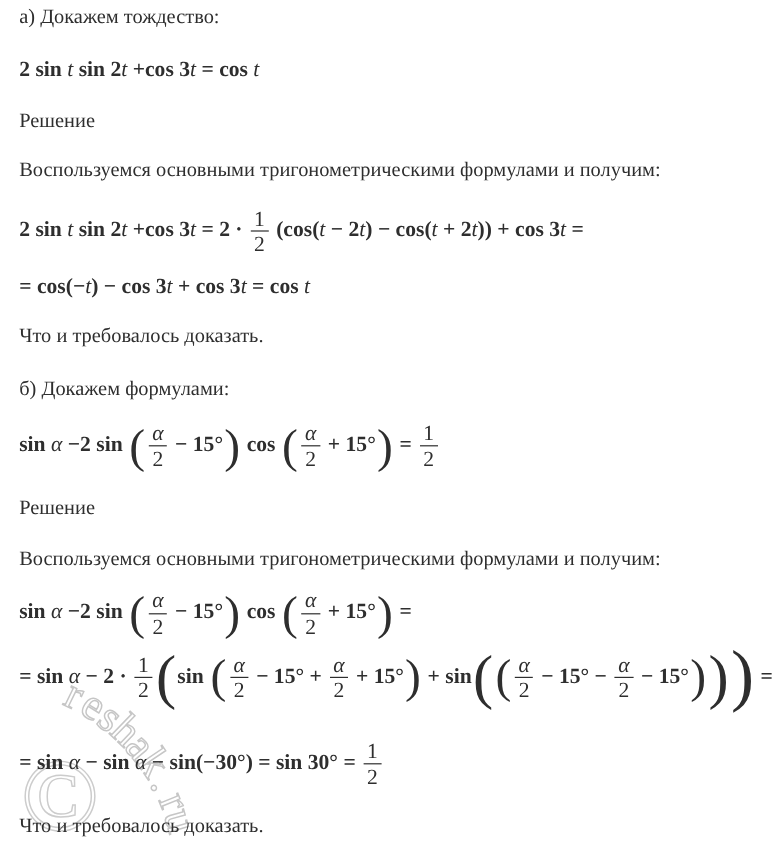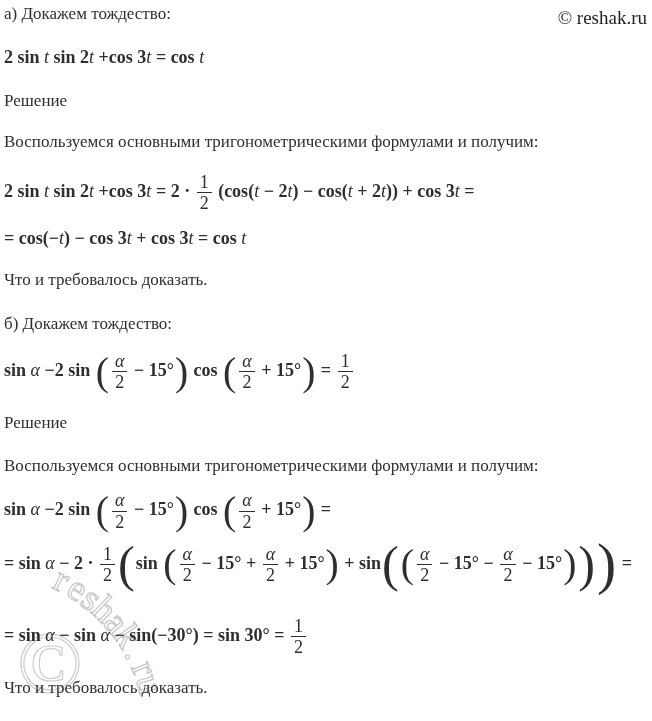--- a/index.html
+++ b/index.html
@@ -16,21 +16,21 @@
     position:absolute;font-size:37px;line-height:1;
     color:#ffffff;-webkit-text-stroke:1.2px #c6c6c6;
   }
   .wm-copy{
     position:absolute;left:50px;top:659px;transform:translate(-50%,-50%);
     font-size:86px;line-height:1;
     color:#ffffff;-webkit-text-stroke:1.2px #cccccc;
   }
 
   
-  .content{position:relative;z-index:1;padding:0 2px 0 4px;}
+  .content{position:relative;z-index:1;padding:0 2px 0 4px;margin-left:12px;}
   .text{font-size:17px;line-height:1.2;margin:0;}
   .math{font-size:18px;line-height:1.25;margin:0;white-space:nowrap;}
   .it{font-style:italic;}
   .rm{font-style:normal;font-weight:bold;}
 
   .frac{display:inline-block;vertical-align:middle;text-align:center;padding:0 2px;}
   .frac .num{display:block;line-height:1.12;padding:0 3px;border-bottom:1.2px solid currentColor;}
   .frac .den{display:block;line-height:1.12;padding:0 3px;}
 
   .paren{display:inline-block;vertical-align:middle;line-height:0;padding:0 1px;}
@@ -70,32 +70,31 @@
         <span class="wm-char" data-name="watermark-char" style="left: 105.397px; top: 605.432px; transform: translate(-50%, -50%) rotate(44deg); -webkit-text-stroke: 1.2px rgb(198, 198, 198);">h</span>
         <span class="wm-char" data-name="watermark-char" style="left: 117.462px; top: 618.369px; transform: translate(-50%, -50%) rotate(50deg); -webkit-text-stroke: 1.2px rgb(198, 198, 198);">a</span>
         <span class="wm-char" data-name="watermark-char" style="left: 128.107px; top: 632.496px; transform: translate(-50%, -50%) rotate(56deg); -webkit-text-stroke: 1.2px rgb(198, 198, 198);">k</span>
         <span class="wm-char" data-name="watermark-char" style="left: 137.218px; top: 647.659px; transform: translate(-50%, -50%) rotate(62deg); -webkit-text-stroke: 1.2px rgb(198, 198, 198);">.</span>
         <span class="wm-char" data-name="watermark-char" style="left: 144.694px; top: 663.691px; transform: translate(-50%, -50%) rotate(68deg); -webkit-text-stroke: 1.2px rgb(198, 198, 198);">r</span>
         <span class="wm-char" data-name="watermark-char" style="left: 150.453px; top: 680.417px; transform: translate(-50%, -50%) rotate(74deg); -webkit-text-stroke: 1.2px rgb(198, 198, 198);">u</span>
       </div>
     <span class="wm-copy" data-name="copyright-watermark-icon">©</span>
   </div>
 
-  <div class="logo" data-name="site-logo">© reshak.ru</div>
 
   <main class="content" data-name="solution-content">
     <p class="text" data-name="part-a-heading">а) Докажем тождество:</p>
     <div class="math" data-name="formula-a-statement"><span class="rm" data-name="math-text">2 sin </span><span class="it" data-name="math-var">t</span><span class="rm" data-name="math-text"> sin 2</span><span class="it" data-name="math-var">t</span><span class="rm" data-name="math-text"> +cos 3</span><span class="it" data-name="math-var">t</span><span class="rm" data-name="math-text"> = cos </span><span class="it" data-name="math-var">t</span></div>
     <p class="text" data-name="solution-a-label">Решение</p>
     <p class="text" data-name="method-a-text">Воспользуемся основными тригонометрическими формулами и получим:</p>
     <div class="math" data-name="formula-a-step1"><span class="rm" data-name="math-text">2 sin </span><span class="it" data-name="math-var">t</span><span class="rm" data-name="math-text"> sin 2</span><span class="it" data-name="math-var">t</span><span class="rm" data-name="math-text"> +cos 3</span><span class="it" data-name="math-var">t</span><span class="rm" data-name="math-text"> = 2 · </span><span class="frac" data-name="fraction"><span class="num" data-name="fraction-numerator">1</span><span class="den" data-name="fraction-denominator">2</span></span><span class="rm" data-name="math-text"> (cos(</span><span class="it" data-name="math-var">t</span><span class="rm" data-name="math-text"> − 2</span><span class="it" data-name="math-var">t</span><span class="rm" data-name="math-text">) − cos(</span><span class="it" data-name="math-var">t</span><span class="rm" data-name="math-text"> + 2</span><span class="it" data-name="math-var">t</span><span class="rm" data-name="math-text">)) + cos 3</span><span class="it" data-name="math-var">t</span><span class="rm" data-name="math-text"> =</span></div>
     <div class="math" data-name="formula-a-step2"><span class="rm" data-name="math-text">= cos(−</span><span class="it" data-name="math-var">t</span><span class="rm" data-name="math-text">) − cos 3</span><span class="it" data-name="math-var">t</span><span class="rm" data-name="math-text"> + cos 3</span><span class="it" data-name="math-var">t</span><span class="rm" data-name="math-text"> = cos </span><span class="it" data-name="math-var">t</span></div>
     <p class="text" data-name="qed-a-text">Что и требовалось доказать.</p>
 
-    <p class="text" data-name="part-b-heading">б) Докажем тождество:</p>
+    <p class="text" data-name="part-b-heading">б) Докажем формулами:</p>
     <div class="math" data-name="formula-b-statement"><span class="rm" data-name="math-text">sin </span><span class="it" data-name="math-var">α</span><span class="rm" data-name="math-text"> −2 sin </span><span class="paren" data-name="big-paren" style="font-size: 2.2em;">(</span><span class="frac" data-name="fraction"><span class="num it" data-name="fraction-numerator">α</span><span class="den" data-name="fraction-denominator">2</span></span><span class="rm" data-name="math-text"> − 15°</span><span class="paren" data-name="big-paren" style="font-size: 2.2em;">)</span><span class="rm" data-name="math-text"> cos </span><span class="paren" data-name="big-paren" style="font-size: 2.2em;">(</span><span class="frac" data-name="fraction"><span class="num it" data-name="fraction-numerator">α</span><span class="den" data-name="fraction-denominator">2</span></span><span class="rm" data-name="math-text"> + 15°</span><span class="paren" data-name="big-paren" style="font-size: 2.2em;">)</span><span class="rm" data-name="math-text"> = </span><span class="frac" data-name="fraction"><span class="num" data-name="fraction-numerator">1</span><span class="den" data-name="fraction-denominator">2</span></span></div>
     <p class="text" data-name="solution-b-label">Решение</p>
     <p class="text" data-name="method-b-text">Воспользуемся основными тригонометрическими формулами и получим:</p>
     <div class="math" data-name="formula-b-step1"><span class="rm" data-name="math-text">sin </span><span class="it" data-name="math-var">α</span><span class="rm" data-name="math-text"> −2 sin </span><span class="paren" data-name="big-paren" style="font-size: 2.2em;">(</span><span class="frac" data-name="fraction"><span class="num it" data-name="fraction-numerator">α</span><span class="den" data-name="fraction-denominator">2</span></span><span class="rm" data-name="math-text"> − 15°</span><span class="paren" data-name="big-paren" style="font-size: 2.2em;">)</span><span class="rm" data-name="math-text"> cos </span><span class="paren" data-name="big-paren" style="font-size: 2.2em;">(</span><span class="frac" data-name="fraction"><span class="num it" data-name="fraction-numerator">α</span><span class="den" data-name="fraction-denominator">2</span></span><span class="rm" data-name="math-text"> + 15°</span><span class="paren" data-name="big-paren" style="font-size: 2.2em;">)</span><span class="rm" data-name="math-text"> =</span></div>
     <div class="math" data-name="formula-b-step2"><span class="rm" data-name="math-text">= sin </span><span class="it" data-name="math-var">α</span><span class="rm" data-name="math-text"> − 2 · </span><span class="frac" data-name="fraction"><span class="num" data-name="fraction-numerator">1</span><span class="den" data-name="fraction-denominator">2</span></span><span class="paren" data-name="big-paren" style="font-size: 2.8em;">(</span><span class="rm" data-name="math-text">sin </span><span class="paren" data-name="big-paren" style="font-size: 2.2em;">(</span><span class="frac" data-name="fraction"><span class="num it" data-name="fraction-numerator">α</span><span class="den" data-name="fraction-denominator">2</span></span><span class="rm" data-name="math-text"> − 15° + </span><span class="frac" data-name="fraction"><span class="num it" data-name="fraction-numerator">α</span><span class="den" data-name="fraction-denominator">2</span></span><span class="rm" data-name="math-text"> + 15°</span><span class="paren" data-name="big-paren" style="font-size: 2.2em;">)</span><span class="rm" data-name="math-text"> + sin</span><span class="paren" data-name="big-paren" style="font-size: 2.8em;">(</span><span class="paren" data-name="big-paren" style="font-size: 2.2em;">(</span><span class="frac" data-name="fraction"><span class="num it" data-name="fraction-numerator">α</span><span class="den" data-name="fraction-denominator">2</span></span><span class="rm" data-name="math-text"> − 15° − </span><span class="frac" data-name="fraction"><span class="num it" data-name="fraction-numerator">α</span><span class="den" data-name="fraction-denominator">2</span></span><span class="rm" data-name="math-text"> − 15°</span><span class="paren" data-name="big-paren" style="font-size: 2.2em;">)</span><span class="paren" data-name="big-paren" style="font-size: 2.8em;">)</span><span class="paren" data-name="big-paren" style="font-size: 3.2em;">)</span><span class="rm" data-name="math-text"> =</span></div>
     <div class="math" data-name="formula-b-step3"><span class="rm" data-name="math-text">= sin </span><span class="it" data-name="math-var">α</span><span class="rm" data-name="math-text"> − sin </span><span class="it" data-name="math-var">α</span><span class="rm" data-name="math-text"> − sin(−30°) = sin 30° = </span><span class="frac" data-name="fraction"><span class="num" data-name="fraction-numerator">1</span><span class="den" data-name="fraction-denominator">2</span></span></div>
     <p class="text" data-name="qed-b-text">Что и требовалось доказать.</p>
   </main>
 
 </div>

